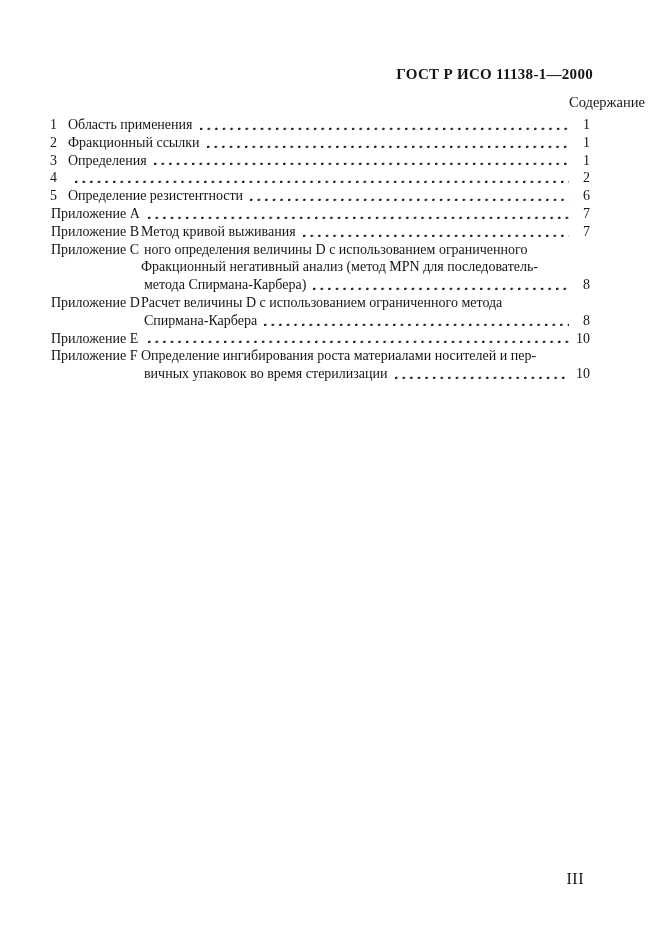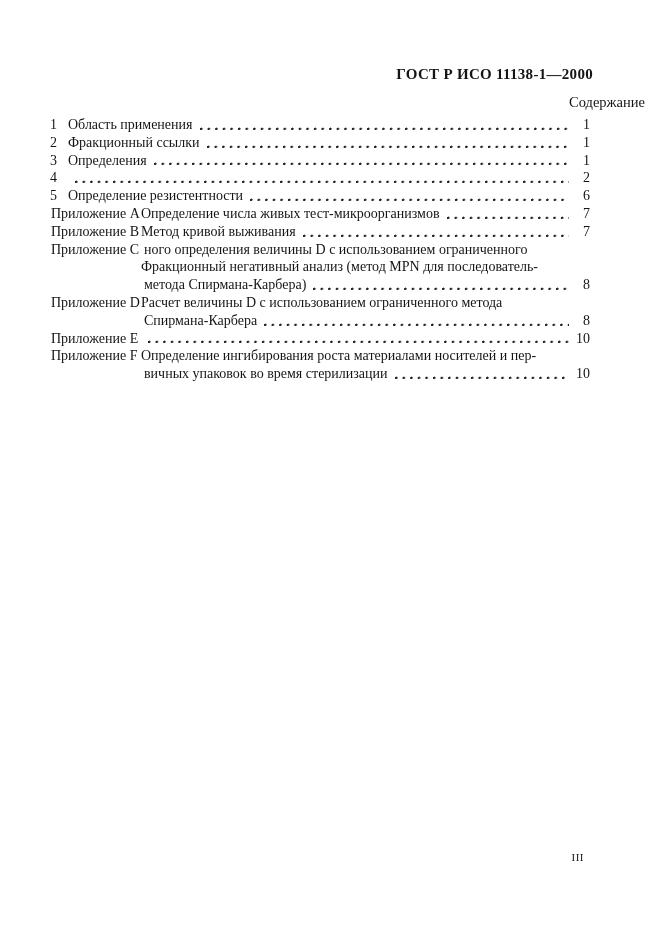--- a/index.html
+++ b/index.html
@@ -81,23 +81,23 @@
     background-repeat: repeat-x;
     background-position: left bottom;
   }
   .toc-pagenum {
     flex: 0 0 auto;
     min-width: 16px;
     text-align: right;
   }
   .doc-footer {
     position: absolute;
-    top: 827px;
+    top: 846px;
     right: 77px;
-    font-size: 11px;
+    font-size: 16px;
     letter-spacing: 0.5px;
   }
 </style>
 </head>
 <body>
 
 <div class="page">
   <div class="doc-header">ГОСТ Р ИСО 11138-1—2000</div>
   <div class="doc-title">Содержание</div>
   <div class="toc" id="toc">
@@ -147,21 +147,20 @@
             <span>Определение резистентности</span>
             <span class="toc-leader"></span>
             <span class="toc-pagenum">6</span>
           </div>
         </div>
       </div>
       <div class="toc-row">
         <span class="toc-label annex">Приложение A</span>
         <div class="toc-body">
           <div class="toc-line last">
-            <span>Определение числа живых тест-микроорганизмов</span>
             <span class="toc-leader"></span>
             <span class="toc-pagenum">7</span>
           </div>
         </div>
       </div>
       <div class="toc-row">
         <span class="toc-label annex">Приложение B</span>
         <div class="toc-body">
           <div class="toc-line last">
             <span>Метод кривой выживания</span>

